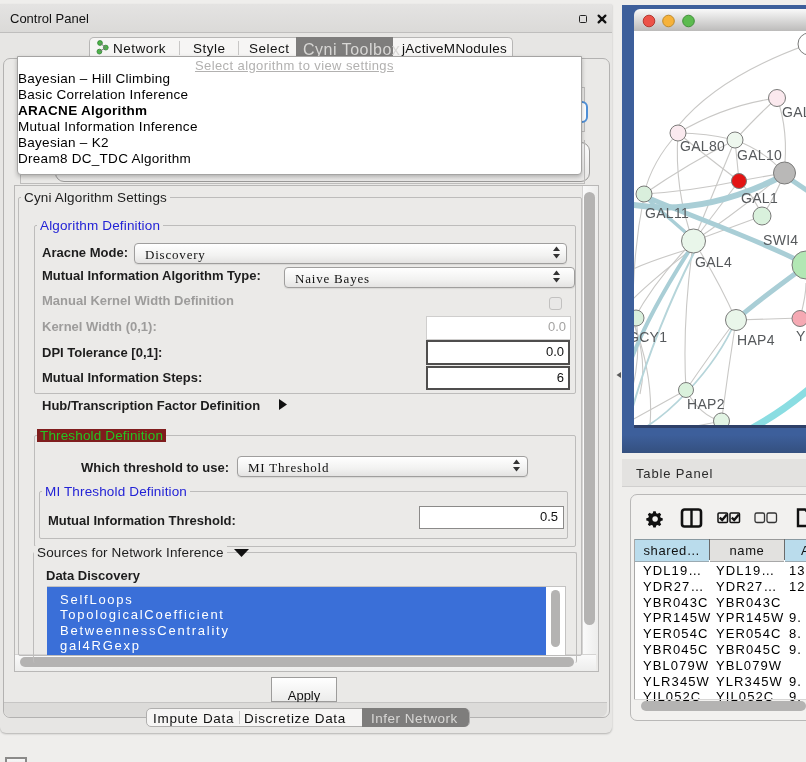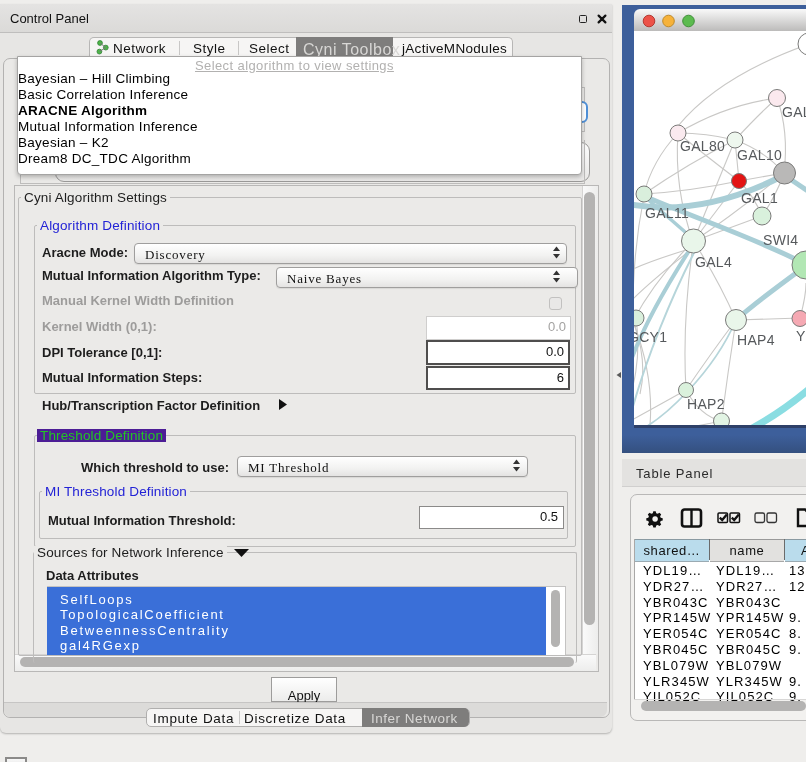--- a/index.html
+++ b/index.html
@@ -63,21 +63,21 @@
 <div class="glab" style="left:21px;top:197px;background:#ebeae8;color:#1d1d1d;">Cyni Algorithm Settings</div>
 
 <div class="grp" style="left:34px;top:225px;width:540px;height:167px;"></div>
 <div class="glab" style="left:37px;top:225px;background:#ebeae8;color:#2323d6;">Algorithm Definition</div>
 
 <div class="lbl" style="left:42px;top:246px;">Aracne Mode:</div>
 <div class="combo" style="left:134px;top:243px;width:431px;height:19px;">
       <span>Discovery</span>
     </div>
 <div class="lbl" style="left:42px;top:269px;">Mutual Information Algorithm Type:</div>
-<div class="combo" style="left:276px;top:267px;width:289px;height:19px;padding-left:11px;">
+<div class="combo" style="left:284px;top:267px;width:289px;height:19px;">
       <span>Naive Bayes</span>
     </div>
 <svg class="ab" style="left:552px;top:246px;" width="9" height="13" viewBox="0 0 9 13">
       <path d="M4.5 0.5 L8 5 L1 5 Z" fill="#333"></path>
       <path d="M1 8 L8 8 L4.5 12.5 Z" fill="#333"></path>
     </svg>
     <svg class="ab" style="left:552px;top:270px;" width="9" height="13" viewBox="0 0 9 13">
       <path d="M4.5 0.5 L8 5 L1 5 Z" fill="#333"></path>
       <path d="M1 8 L8 8 L4.5 12.5 Z" fill="#333"></path>
     </svg>
@@ -89,41 +89,41 @@
 <div class="fld" style="left:426px;top:340px;width:136px;height:19px;border:2px solid #4f4e4d;color:#111;padding:2px 4px 0 0;">0.0</div>
 <div class="lbl" style="left:42px;top:371px;">Mutual Information Steps:</div>
 <div class="fld" style="left:426px;top:366px;width:136px;height:18px;border:2px solid #4f4e4d;color:#111;padding:2px 4px 0 0;">6</div>
 
 <div class="lbl" style="left:42px;top:399px;">Hub/Transcription Factor Definition</div>
 <svg class="ab" style="left:277px;top:398px;" width="12" height="13" viewBox="0 0 12 13">
       <path d="M2 1 L10 6.5 L2 12 Z" fill="#111"></path>
     </svg>
 
 <div class="grp" style="left:34px;top:435px;width:540px;height:110px;"></div>
-<div class="glab" style="left:37px;top:435px;background:#4c1d95;color:#23c623;">Threshold Definition</div>
+<div class="glab" style="left:37px;top:435px;background:#7f1d1d;color:#23c623;">Threshold Definition</div>
 <div class="lbl" style="left:81px;top:461px;">Which threshold to use:</div>
 <div class="combo" style="left:237px;top:456px;width:289px;height:19px;">
       <span>MI Threshold</span>
     </div>
 <svg class="ab" style="left:512px;top:459px;" width="9" height="13" viewBox="0 0 9 13">
       <path d="M4.5 0.5 L8 5 L1 5 Z" fill="#333"></path>
       <path d="M1 8 L8 8 L4.5 12.5 Z" fill="#333"></path>
     </svg>
 
 <div class="grp" style="left:39px;top:491px;width:527px;height:46px;"></div>
 <div class="glab" style="left:42px;top:491px;background:#ebeae8;color:#2323d6;">MI Threshold Definition</div>
 <div class="lbl" style="left:48px;top:514px;">Mutual Information Threshold:</div>
 <div class="fld" style="left:419px;top:506px;width:138px;height:19px;border:1px solid #8b8a89;color:#111;padding:2px 5px 0 0;">0.5</div>
 
 <div class="grp" style="left:33px;top:552px;width:542px;height:110px;border-bottom:0;"></div>
 <div class="glab" style="left:34px;top:552px;background:#ebeae8;color:#1d1d1d;">Sources for Network Inference</div>
 <svg class="ab" style="left:233px;top:548px;" width="17" height="10" viewBox="0 0 17 10">
       <path d="M1 1 L16 1 L8.5 9 Z" fill="#111"></path>
     </svg>
-<div class="lbl" style="left:46px;top:569px;">Data Attributes</div>
+<div class="lbl" style="left:46px;top:569px;">Data Discovery</div>
 
 <div class="ab" style="left:47px;top:586px;width:517px;height:68px;background:#fff;border:1px solid #c4c3c2;border-bottom:0;"></div>
 <div class="ab" style="left:47px;top:587px;width:499px;height:68px;background:#3a6fd8;"></div>
 <div class="ab" style="left:60px;top:592px;width:480px;font-size:13px;color:#fff;line-height:15.4px;letter-spacing:1.75px;">SelfLoops<br>TopologicalCoefficient<br>BetweennessCentrality<br>gal4RGexp</div>
 <div class="thumbv" style="left:551px;top:590px;width:9px;height:57px;"></div>
 
 <div class="ab" style="left:271px;top:677px;width:64px;height:13px;background:linear-gradient(#ffffff,#ececeb);border:1px solid #9d9c9b;border-radius:0;text-align:center;font-size:13px;color:#111;padding-top:10px;">Apply</div>
 <div class="ab" style="left:4px;top:702px;width:603px;height:14px;background:#dcdbd9;border-top:1px solid #c6c5c4;border-radius:0 0 7px 7px;"></div>
 <div class="ab" style="left:146px;top:708px;width:322px;height:17px;background:#f6f5f4;border:1px solid #b0afae;border-radius:5px;"></div>
 <div class="ab" style="left:362px;top:708px;width:107px;height:19px;background:#7e7d7c;border-radius:0 5px 5px 0;"></div>

